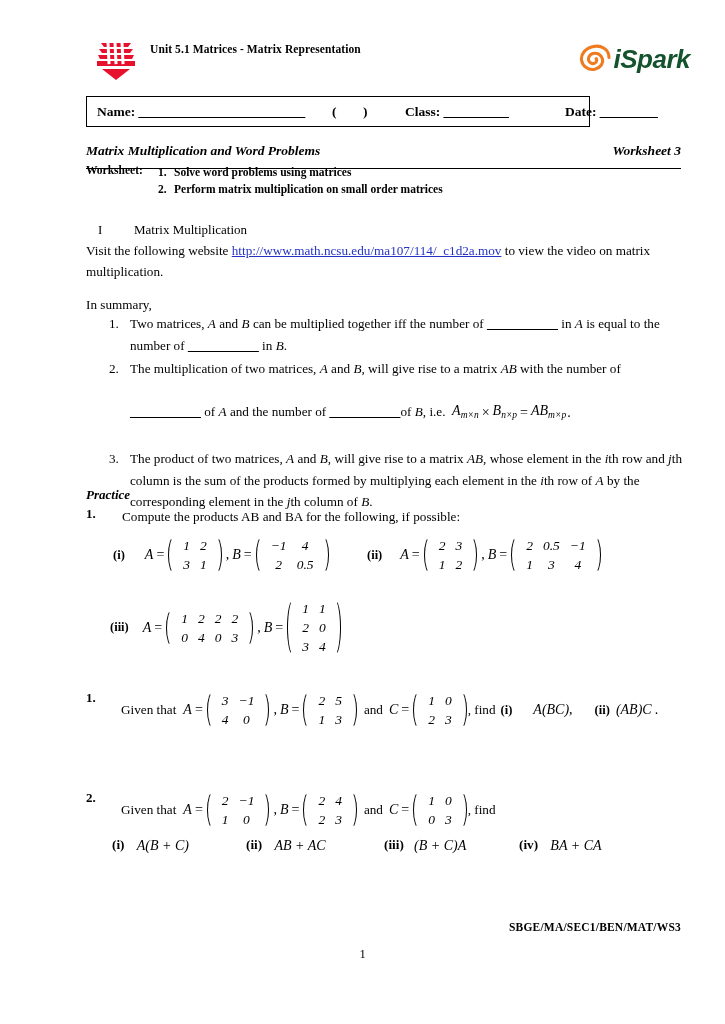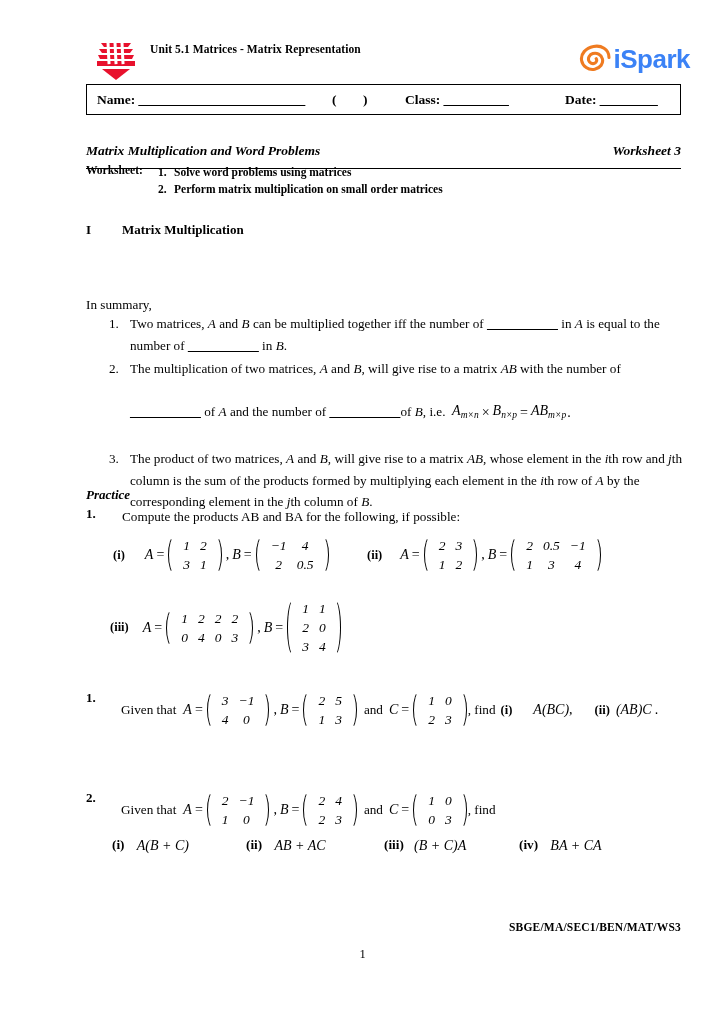--- a/index.html
+++ b/index.html
@@ -46,31 +46,32 @@
     position: absolute;
     right: -4px; top: 6px;
     display: flex;
     align-items: center;
     height: 34px;
   }
   .ispark-mark { width: 34px; height: 30px; }
   .ispark-text {
     font-family: "Liberation Sans", sans-serif;
     font-weight: bold;
+    font-style: italic;
     font-size: 26px;
-    color: #3b82f6;
+    color: #14532d;
     letter-spacing: -0.5px;
     margin-left: 1px;
   }
 
   
   .namebox {
     position: absolute;
-    left: 86px; top: 84px;
-    width: 595px;
+    left: 86px; top: 96px;
+    width: 504px;
     height: 31px;
     border: 1px solid #000;
     box-sizing: border-box;
   }
   .namebox-inner {
     position: relative;
     height: 100%;
     font-size: 13.5px;
     font-weight: bold;
   }
@@ -111,21 +112,22 @@
     position: relative;
     padding-left: 88px;
     line-height: 17px;
   }
   .obj-num { position: absolute; left: 72px; }
 
   
   .sec-head {
     position: absolute;
     font-size: 13px;
-    font-weight: bold;
+    font-weight: normal;
+    margin-left: 12px;
   }
   .sec-head .numeral { display: inline-block; width: 36px; }
 
   .para {
     position: absolute;
     font-size: 13.2px;
     line-height: 21px;
   }
   a.link {
     color: #2433c4;
@@ -306,20 +308,23 @@
         <span class="obj-num">2.</span>
         <span>Perform matrix multiplication on small order matrices</span>
       </li>
     </ul>
   </div>
 
   <div class="sec-head" style="left:86px; top:222px;">
     <span class="numeral">I</span><span>Matrix Multiplication</span>
   </div>
 
+  <div class="para" style="left:86px; top:240px; width:596px;">
+    <span>Visit the following website </span><a class="link" href="#">http://www.math.ncsu.edu/ma107/114/_c1d2a.mov</a><span> to view the video on matrix multiplication.</span>
+  </div>
 
   <div class="para" style="left:86px; top:294px;">In summary,</div>
 
   <ol class="summary" style="left:86px; top:313px; width:596px;">
     <li>
       <span class="n">1.</span>
       Two matrices, <i class="v">A</i> and <i class="v">B</i> can be multiplied together iff the number of <span class="blank">__________</span> in <i class="v">A</i> is equal to the number of <span class="blank">__________</span> in <i class="v">B</i>.
     </li>
     <li style="margin-top:2px;">
       <span class="n">2.</span>

